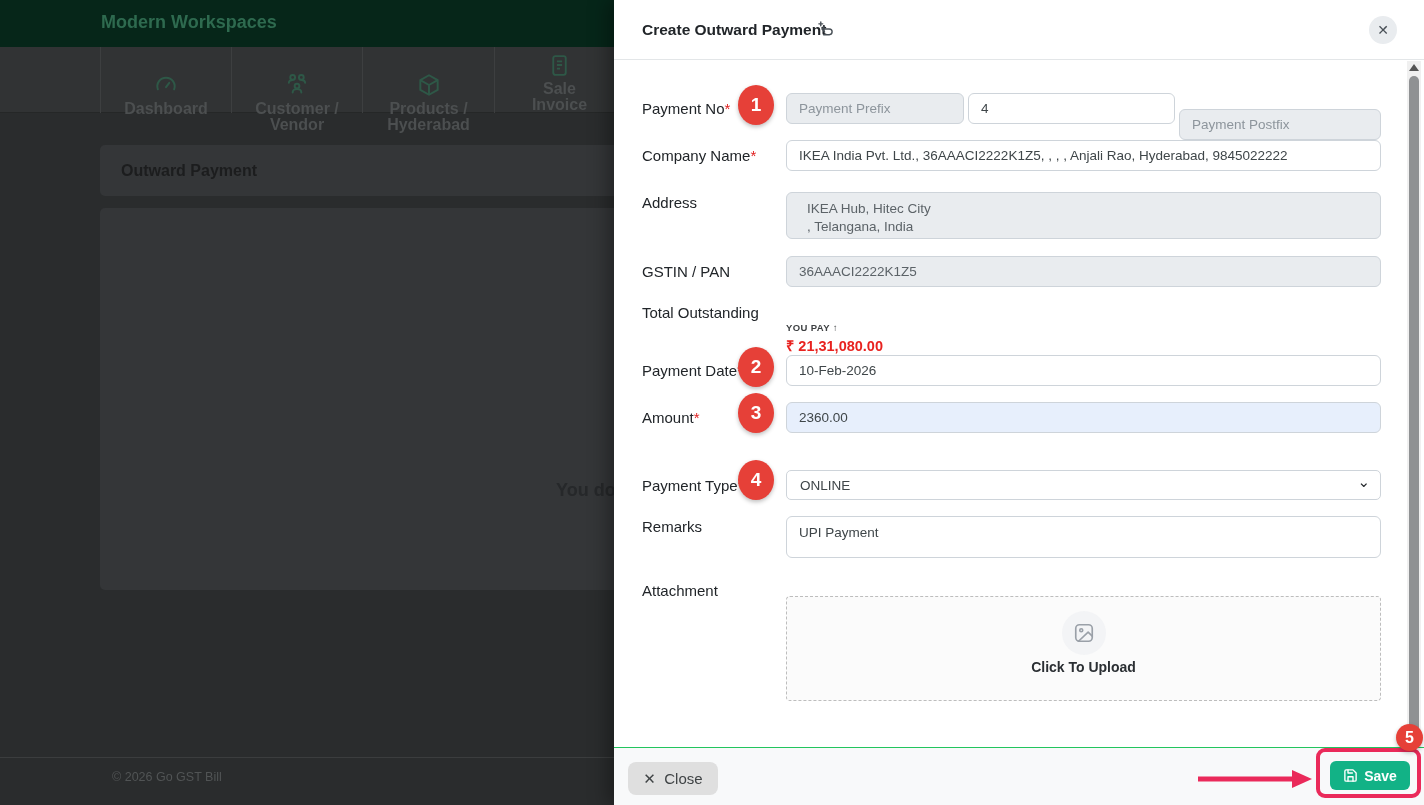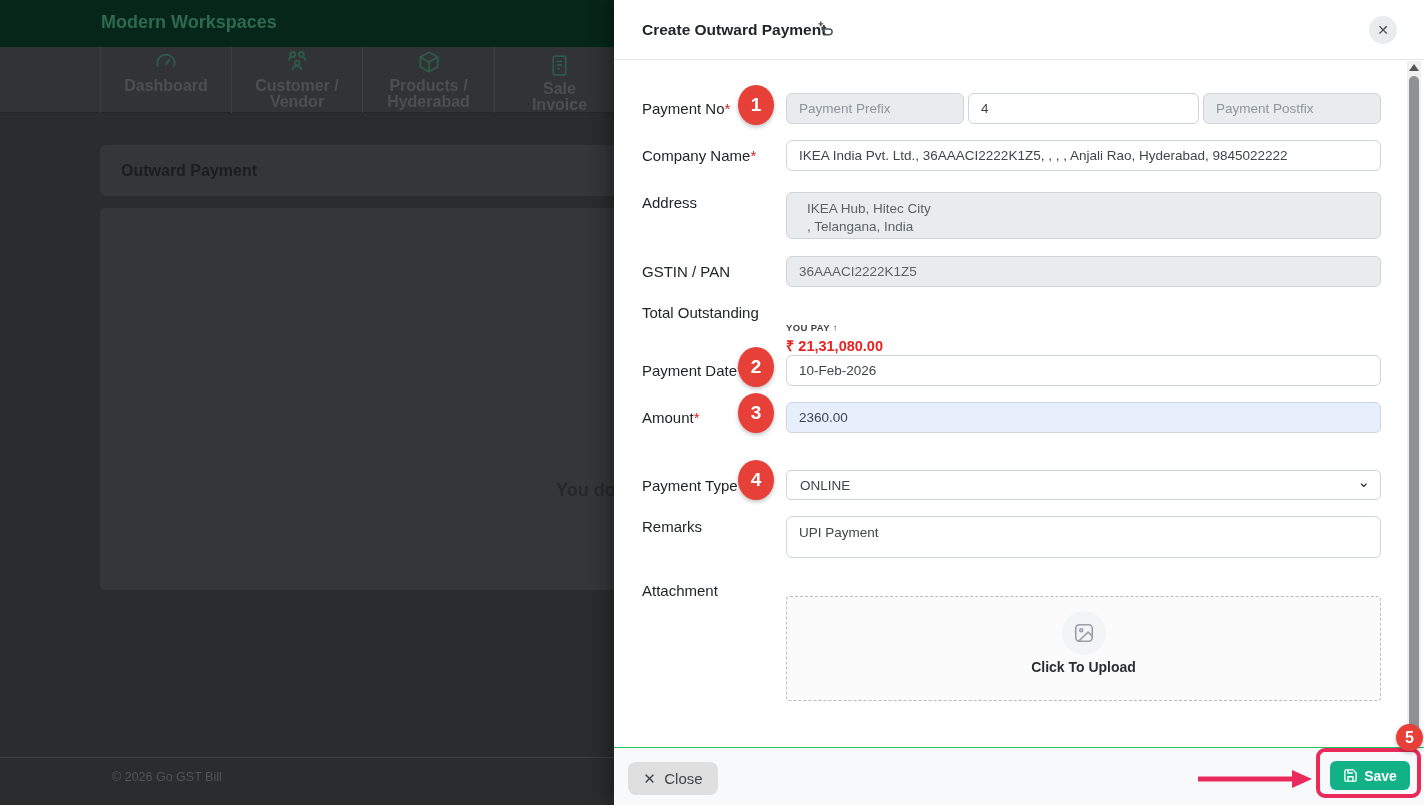--- a/index.html
+++ b/index.html
@@ -5,21 +5,21 @@
   * { margin:0; padding:0; box-sizing:border-box; }
   html,body { background:#444; }
   .stage {
     position:relative; width:1424px; height:805px; overflow:hidden;
     font-family:"Liberation Sans", sans-serif; background:#2a2c2d;
   }
   
   .app-header { position:absolute; left:0; top:0; width:100%; height:47px; background:#062619; }
   .app-title { position:absolute; left:101px; top:12px; font-size:18px; font-weight:bold; color:#2e6a4f; }
   .nav-bar { position:absolute; left:0; top:47px; width:100%; height:66px; background:#313334; border-bottom:1px solid #252727; }
-  .nav-tab { position:absolute; top:0; height:66px; border-left:1px solid #3d3f40; text-align:center; padding-top:2px; }
+  .nav-tab { position:absolute; top:0; height:66px; border-left:1px solid #3d3f40; text-align:center; padding-top:25px; }
   .nav-tab:last-child { border-right:1px solid #3d3f40; }
   .nav-tab .ticon { display:block; margin:0 auto; }
   .nav-label { display:inline-block; margin-top:3px; font-size:16px; font-weight:600; color:#4c4f50; line-height:16px; }
   .nav-tab.wrap { padding-top:6px; }
   .nav-tab.wrap .nav-label { max-width:72px; }
   .bg-card { position:absolute; left:100px; width:1224px; background:#343638; border-radius:5px; }
   .bg-card.titlebar { top:145px; height:51px; }
   .bg-pagetitle { position:absolute; left:21px; top:17px; font-size:16px; font-weight:600; color:#1c1d1e; }
   .bg-card.bigcard { top:208px; height:382px; }
   .bg-empty { position:absolute; left:456px; top:272px; font-size:18px; font-weight:600; color:#26282a; white-space:nowrap; }
@@ -39,21 +39,21 @@
   .req { color:#e02020; }
   .ctrl { position:absolute; left:172px; width:595px; }
   .inp {
     height:31px; border:1px solid #ced4da; border-radius:6px; background:#fff;
     font-family:"Liberation Sans", sans-serif; font-size:13.5px; color:#3f4649; padding:0 12px; outline:none; width:100%;
   }
   .inp.gray { background:#e9ecef; color:#5c6368; }
   .inp.gray::placeholder { color:#8d959c; }
   .inp.blue { background:#e7effc; }
   .tri { display:flex; gap:4px; }
-  .tri .p1 { width:178px; } .tri .p2 { width:238px; } .tri .p3 { width:178px; }
+  .tri .p1 { width:178px; } .tri .p2 { width:238px; } .tri .p3 { width:202px;margin-top:16px; }
   textarea.inp { resize:none; padding-top:7px; line-height:18px; }
   .addr { height:47px;padding-left:20px; }
   .rmk { height:42px; }
   .sel { position:relative; height:30px; border:1px solid #ced4da; border-radius:5px; background:#fff; cursor:pointer; }
   .sel-val { position:absolute; left:13px; top:7px; font-size:13.5px; color:#3f4649; }
   .sel-chev { position:absolute; right:10px; top:2px; font-size:15px; color:#212529; }
   .outstanding-amt { position:absolute; left:172px; top:1px; font-size:14.5px; font-weight:bold; color:#e8221f;margin-top:32px; }
   .outstanding-cap { position:absolute; left:172px; top:20px; font-size:9.5px; font-weight:bold; color:#3c3f41; letter-spacing:.4px; }
   .upload-box {
     position:absolute; left:172px; top:16px; width:595px; height:105px;

